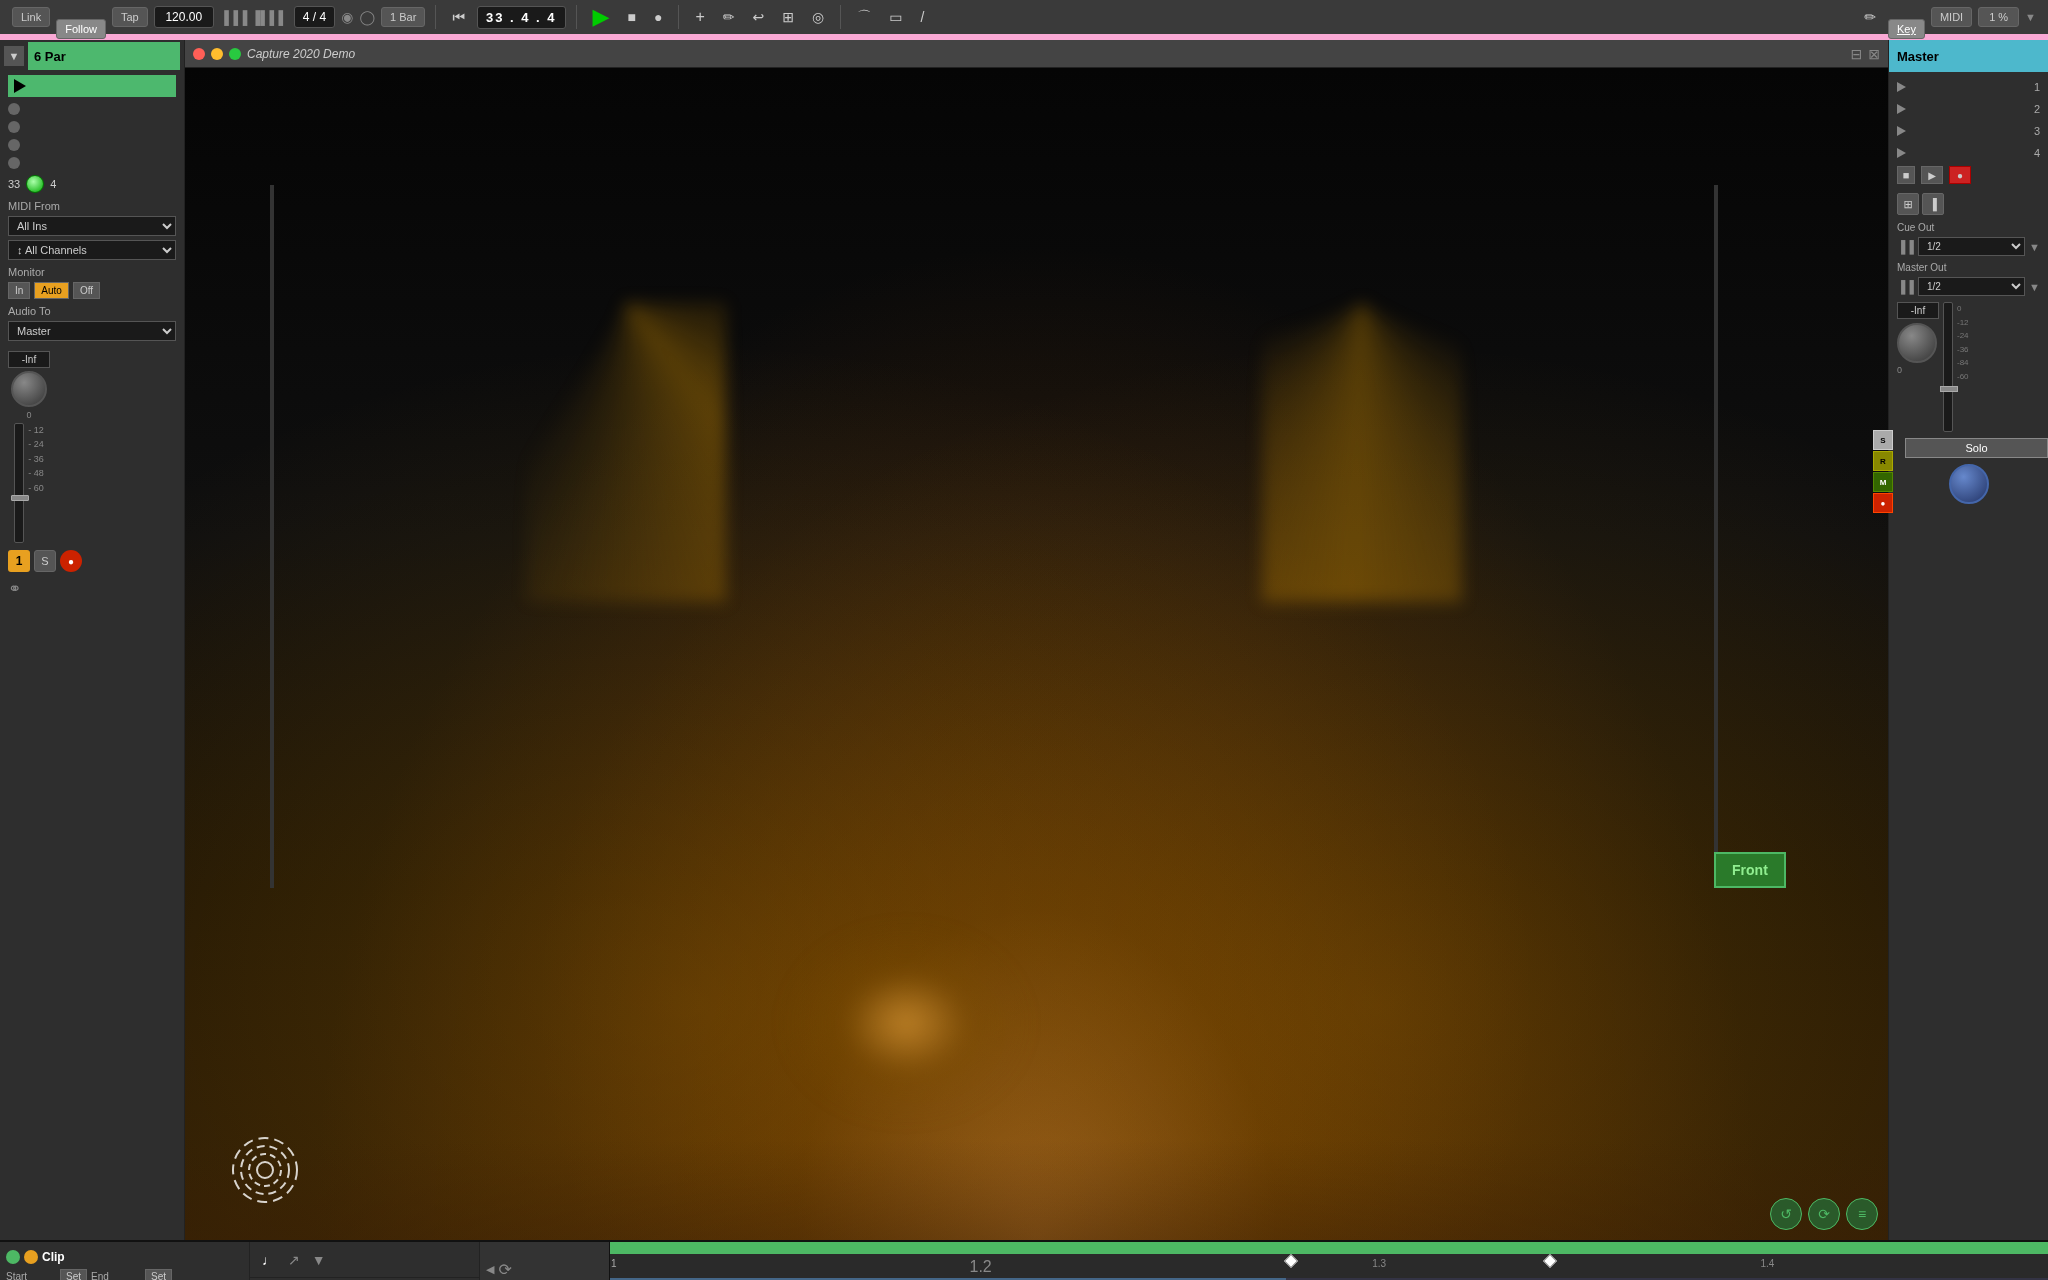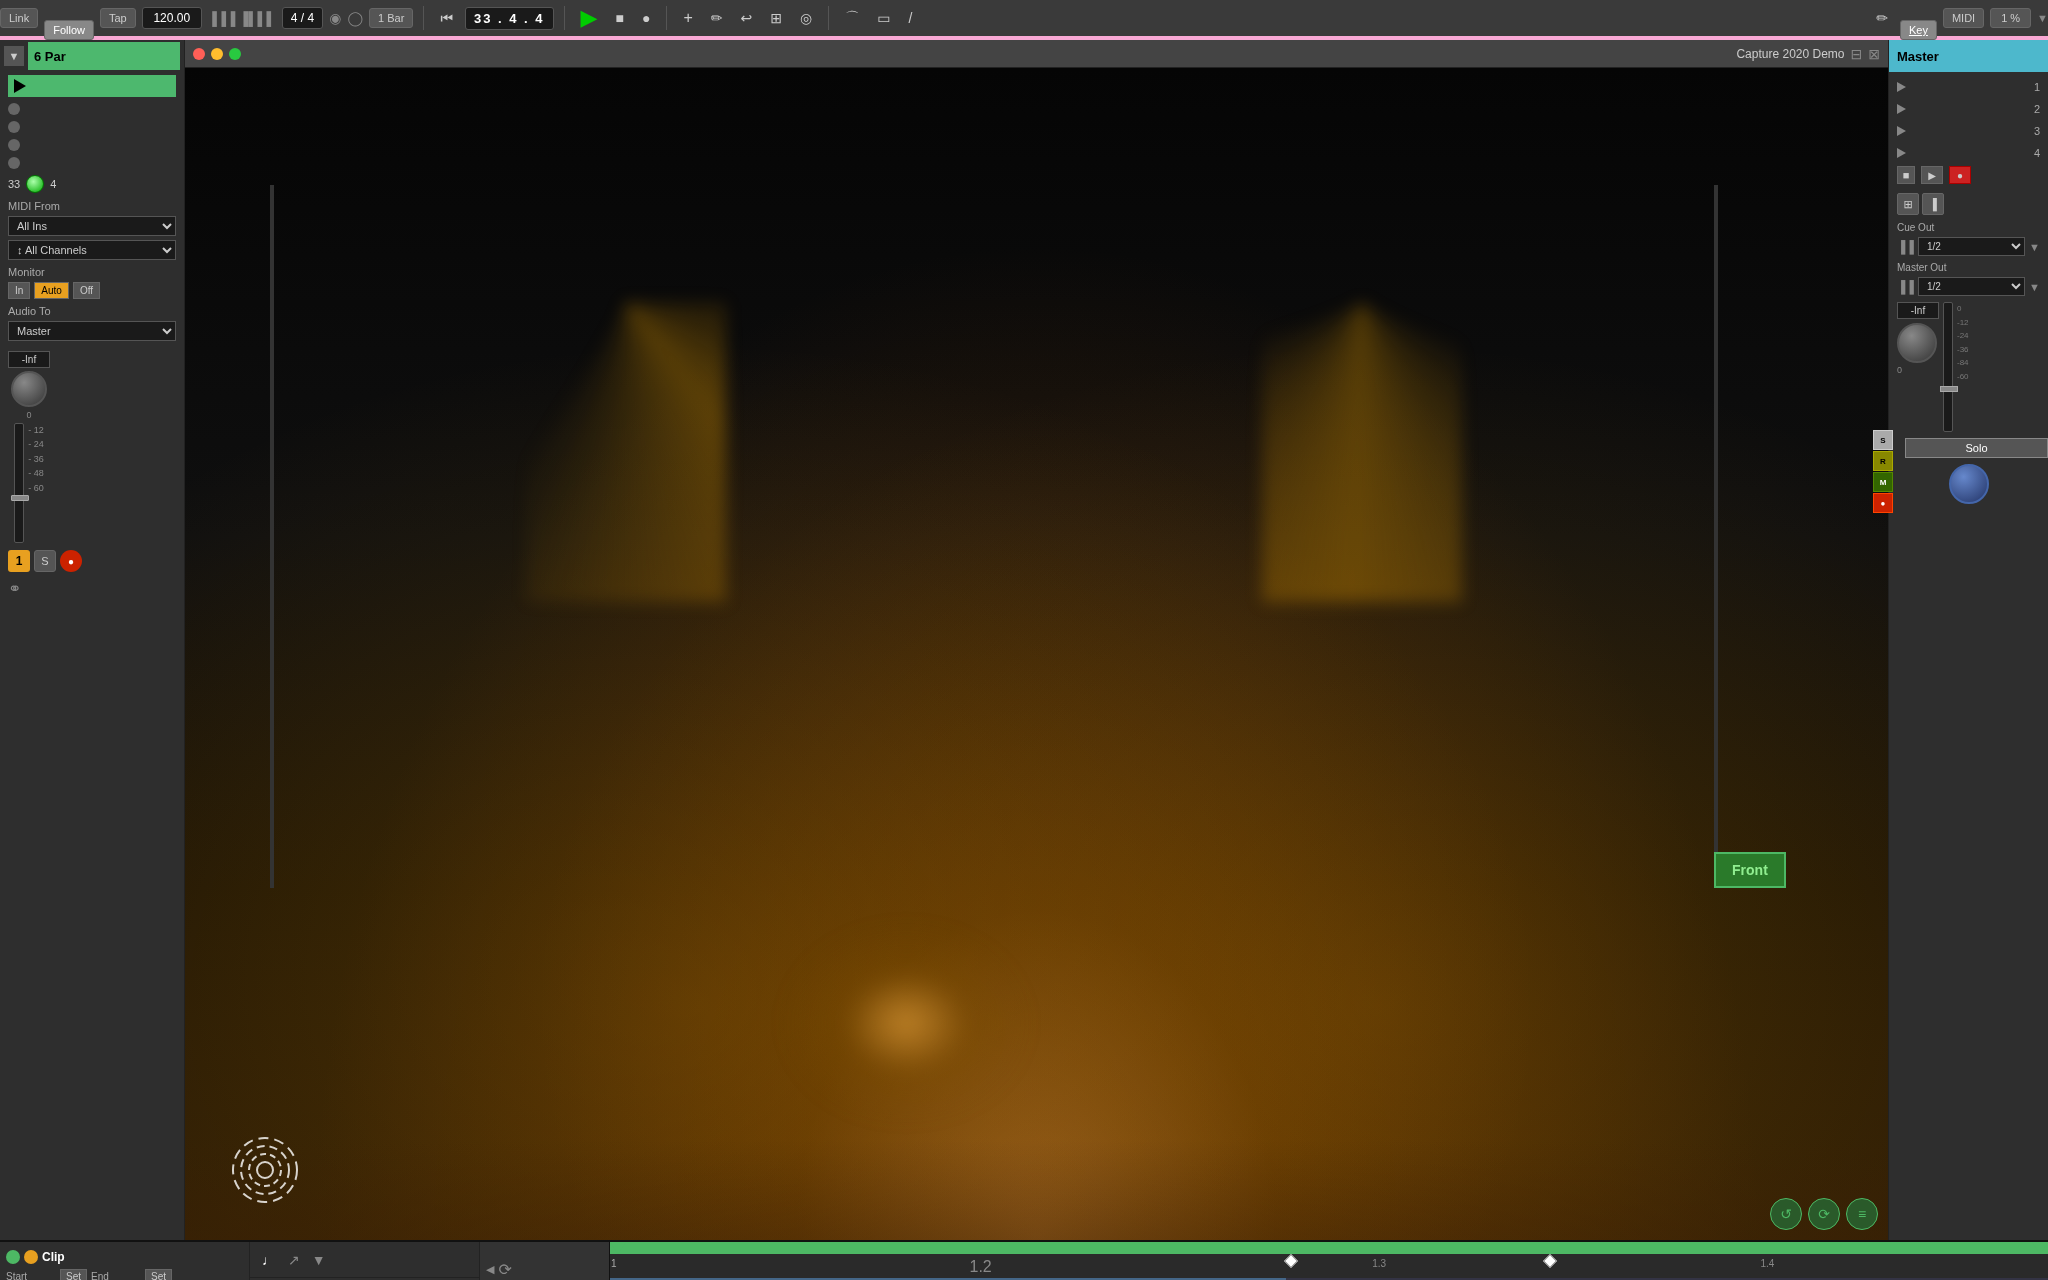--- a/index.html
+++ b/index.html
@@ -13,23 +13,23 @@
       overflow: hidden;
       position: relative;
     }
 
     
     .top-toolbar {
       height: 40px;
       background: #3a3a3a;
       display: flex;
       align-items: center;
-      padding: 0 0;
+      padding: 0 12px;
       gap: 6px;
-      border-bottom: 4px solid #f9a8d4;
+      border-bottom: 6px solid #f9a8d4;
     }
     .toolbar-btn {
       background: #555;
       border: 1px solid #666;
       color: #ccc;
       padding: 3px 8px;
       border-radius: 3px;
       font-size: 11px;
       cursor: pointer;
     }
@@ -302,23 +302,24 @@
       width: 12px;
       height: 12px;
       border-radius: 50%;
       cursor: pointer;
     }
     .window-btn.close { background: #ff5f57; }
     .window-btn.min { background: #ffbd2e; }
     .window-btn.max { background: #28c940; }
     .window-title {
       flex: 1;
-      text-align: right;
+      text-align: left;
       color: #ccc;
       font-size: 12px;
+      font-style: italic;
     }
     .alpha-view-bar {
       height: 26px;
       background: #cc3333;
       display: flex;
       align-items: center;
       padding: 0 8px;
       color: #fff;
       font-size: 12px;
     }

